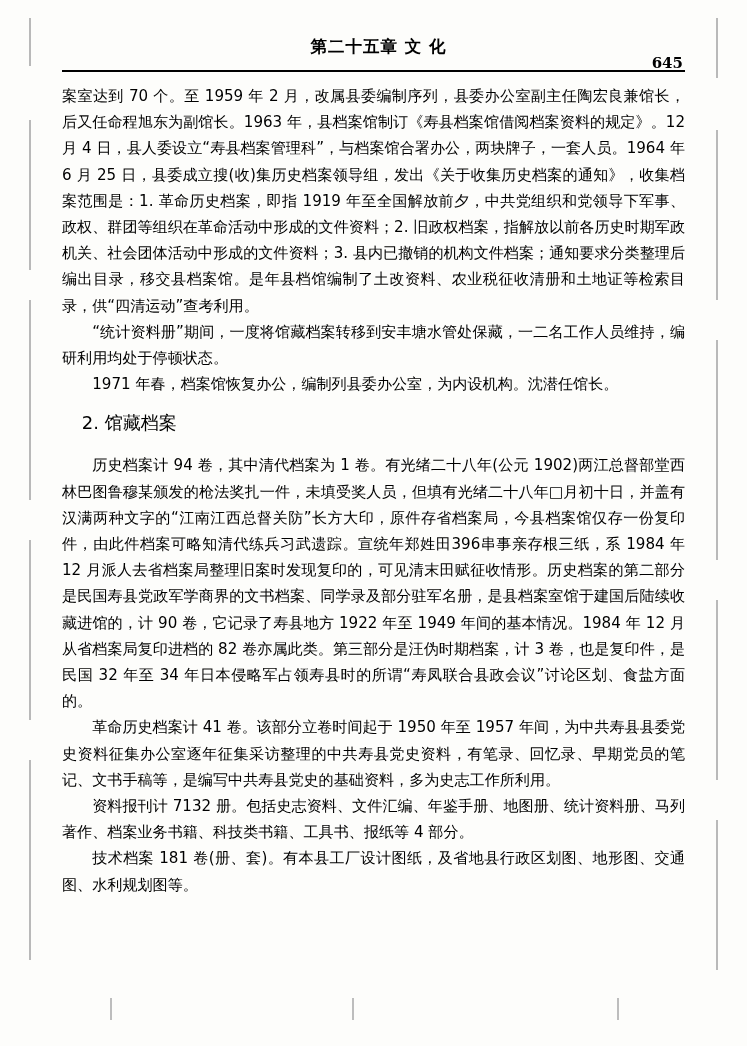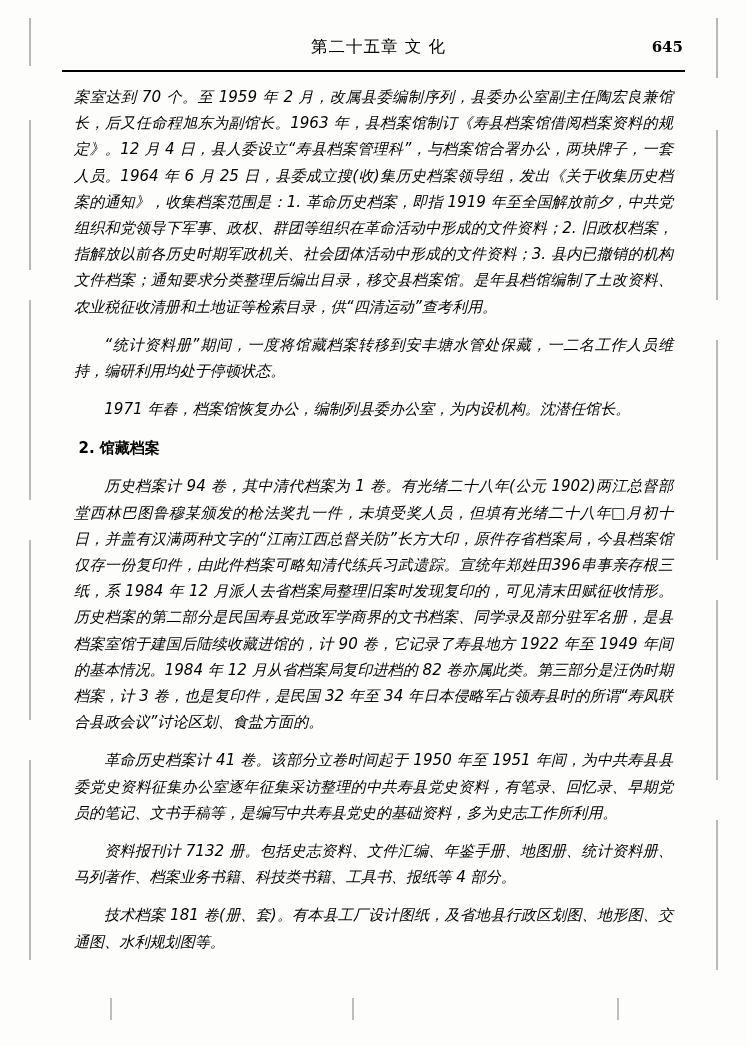--- a/index.html
+++ b/index.html
@@ -46,58 +46,57 @@
   }
 
   
   .header {
     position: relative;
     height: 34px;
   }
   .header-title {
     text-align: center;
     font-size: 16.5px;
-    font-weight: normal;
+    font-weight: bold;
     letter-spacing: 1px;
     padding-left: 10px;
     padding-top: 6px;
   }
   .page-number {
     position: absolute;
     right: 2px;
-    top: 8px;
+    top: 24px;
     font-size: 15px;
     font-weight: bold;
     font-family: "DejaVu Serif", "Liberation Serif", serif;
   }
   .header-rule {
     margin-top: 6px;
     border-bottom: 2px solid #000;
     width: 100%;
   }
 
   
   .body-text {
     margin-top: 11px;
     font-size: 15.1px;
     line-height: 26.2px;
     text-align: justify;
     text-justify: inter-ideograph;
   }
   .body-text p {
-    margin: 12px;
-    font-style: italic;
+    margin: 0;
   }
   .body-text p.indent {
     text-indent: 2em;
   }
   .section-heading {
-    margin: 13px 0 3px 0;
-    font-size: 15px;
-    font-weight: bold;
+    margin: 13px 0 16px 0;
+    font-size: 18px;
+    font-weight: normal;
     text-indent: 1.1em;
     line-height: 26px;
   }
 </style>
 </head>
 <body>
 
 <div class="page">
 
   <div class="edge-mark left" style="top:18px;  height:48px;"></div>
@@ -123,20 +122,20 @@
     <div class="header-rule"></div>
 
     <div class="body-text">
       <p>案室达到 70 个。至 1959 年 2 月，改属县委编制序列，县委办公室副主任陶宏良兼馆长，后又任命程旭东为副馆长。1963 年，县档案馆制订《寿县档案馆借阅档案资料的规定》。12 月 4 日，县人委设立“寿县档案管理科”，与档案馆合署办公，两块牌子，一套人员。1964 年 6 月 25 日，县委成立搜(收)集历史档案领导组，发出《关于收集历史档案的通知》，收集档案范围是：1. 革命历史档案，即指 1919 年至全国解放前夕，中共党组织和党领导下军事、政权、群团等组织在革命活动中形成的文件资料；2. 旧政权档案，指解放以前各历史时期军政机关、社会团体活动中形成的文件资料；3. 县内已撤销的机构文件档案；通知要求分类整理后编出目录，移交县档案馆。是年县档馆编制了土改资料、农业税征收清册和土地证等检索目录，供“四清运动”查考利用。</p>
       <p class="indent">“统计资料册”期间，一度将馆藏档案转移到安丰塘水管处保藏，一二名工作人员维持，编研利用均处于停顿状态。</p>
       <p class="indent">1971 年春，档案馆恢复办公，编制列县委办公室，为内设机构。沈潜任馆长。</p>
 
       <div class="section-heading">2. 馆藏档案</div>
 
       <p class="indent">历史档案计 94 卷，其中清代档案为 1 卷。有光绪二十八年(公元 1902)两江总督部堂西林巴图鲁穆某颁发的枪法奖扎一件，未填受奖人员，但填有光绪二十八年□月初十日，并盖有汉满两种文字的“江南江西总督关防”长方大印，原件存省档案局，今县档案馆仅存一份复印件，由此件档案可略知清代练兵习武遗踪。宣统年郑姓田396串事亲存根三纸，系 1984 年 12 月派人去省档案局整理旧案时发现复印的，可见清末田赋征收情形。历史档案的第二部分是民国寿县党政军学商界的文书档案、同学录及部分驻军名册，是县档案室馆于建国后陆续收藏进馆的，计 90 卷，它记录了寿县地方 1922 年至 1949 年间的基本情况。1984 年 12 月从省档案局复印进档的 82 卷亦属此类。第三部分是汪伪时期档案，计 3 卷，也是复印件，是民国 32 年至 34 年日本侵略军占领寿县时的所谓“寿凤联合县政会议”讨论区划、食盐方面的。</p>
-      <p class="indent">革命历史档案计 41 卷。该部分立卷时间起于 1950 年至 1951 年间，为中共寿县县委党史资料征集办公室逐年征集采访整理的中共寿县党史资料，有笔录、回忆录、早期党员的笔记、文书手稿等，是编写中共寿县党史的基础资料，多为史志工作所利用。</p>
+      <p class="indent">革命历史档案计 41 卷。该部分立卷时间起于 1950 年至 1957 年间，为中共寿县县委党史资料征集办公室逐年征集采访整理的中共寿县党史资料，有笔录、回忆录、早期党员的笔记、文书手稿等，是编写中共寿县党史的基础资料，多为史志工作所利用。</p>
       <p class="indent">资料报刊计 7132 册。包括史志资料、文件汇编、年鉴手册、地图册、统计资料册、马列著作、档案业务书籍、科技类书籍、工具书、报纸等 4 部分。</p>
       <p class="indent">技术档案 181 卷(册、套)。有本县工厂设计图纸，及省地县行政区划图、地形图、交通图、水利规划图等。</p>
 
     </div>
 
   </div>
 </div>
 
 </body></html>

